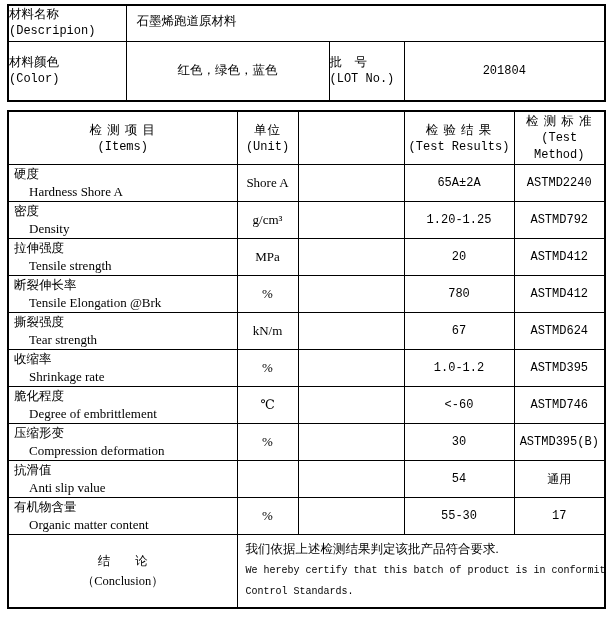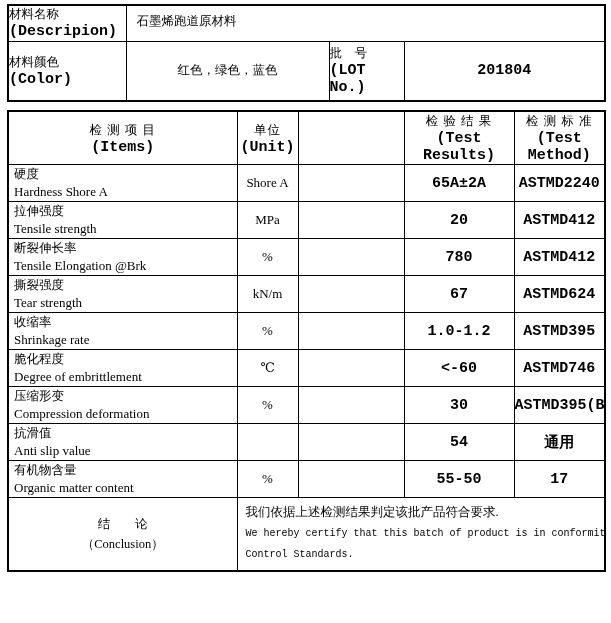--- a/index.html
+++ b/index.html
@@ -38,40 +38,39 @@
 
   
   .t2 { margin-top: 8px; }
   .t2 .header-row { height: 41px; }
   .t2 .header-row td { text-align: center; }
   .t2 .header-row .zh { display: block; line-height: 18px; letter-spacing: 1px; }
   .t2 .header-row .en { display: block; line-height: 17px; }
   .t2 .data-row { height: 37px; }
   .item-cell { vertical-align: middle; }
   .item-cell .zh { display: block; padding-left: 5px; line-height: 17px; }
-  .item-cell .en { display: block; padding-left: 5px; line-height: 17px; }
+  .item-cell .en { display: block; padding-left: 20px; line-height: 17px; }
   .c-center { text-align: center; }
 
   .note-row { height: 35px; }
   .note-cell { vertical-align: middle; }
   .note-cell .zh { display: block; padding-left: 5px; line-height: 17px; }
   .note-cell .en { display: block; padding-left: 5px; line-height: 16px; }
 
   .conclusion-row { height: 73px; }
   .conclusion-label-cell { text-align: center; }
   .conclusion-label-cell .zh { display: block; line-height: 20px; }
   .conclusion-label-cell .en { display: block; line-height: 20px; }
   .conclusion-content-cell { vertical-align: top; }
   .conclusion-content-cell .zh { display: block; padding: 4px 0 0 8px; line-height: 21px; white-space: nowrap; }
   .conclusion-content-cell .en { display: block; padding-left: 8px; line-height: 21px; white-space: nowrap; }
 
   .mono {
     font-family: "Liberation Mono", "DejaVu Sans Mono", monospace;
-    font-size: 15px;
-    font-weight: bold;
+    font-size: 12px;
   }
   .mono-small {
     font-family: "Liberation Mono", "DejaVu Sans Mono", monospace;
     font-size: 10px;
   }
   .serif-en { font-size: 13px; }
 </style>
 </head>
 <body>
 
@@ -143,20 +142,30 @@
             <span class="zh">硬度</span>
             <span class="en serif-en">Hardness Shore A</span>
           </td>
           <td class="c-center serif-en">Shore A</td>
           <td class="c-center"></td>
           <td class="c-center mono">65A±2A</td>
           <td class="c-center mono">ASTMD2240</td>
         </tr>
         <tr class="data-row">
           <td class="item-cell">
+            <span class="zh">密度</span>
+            <span class="en serif-en">Density</span>
+          </td>
+          <td class="c-center serif-en">g/cm³</td>
+          <td class="c-center"></td>
+          <td class="c-center mono">1.20-1.25</td>
+          <td class="c-center mono">ASTMD792</td>
+        </tr>
+        <tr class="data-row">
+          <td class="item-cell">
             <span class="zh">拉伸强度</span>
             <span class="en serif-en">Tensile strength</span>
           </td>
           <td class="c-center serif-en">MPa</td>
           <td class="c-center"></td>
           <td class="c-center mono">20</td>
           <td class="c-center mono">ASTMD412</td>
         </tr>
         <tr class="data-row">
           <td class="item-cell">
@@ -218,21 +227,21 @@
           <td class="c-center mono">54</td>
           <td class="c-center mono">通用</td>
         </tr>
         <tr class="data-row">
           <td class="item-cell">
             <span class="zh">有机物含量</span>
             <span class="en serif-en">Organic matter content</span>
           </td>
           <td class="c-center serif-en">%</td>
           <td class="c-center"></td>
-          <td class="c-center mono">55-50</td>
+          <td class="c-center mono">55-30</td>
           <td class="c-center mono">17</td>
         </tr>
       <tr class="conclusion-row">
         <td class="conclusion-label-cell">
           <span class="zh">结　　论</span>
           <span class="en">（Conclusion）</span>
         </td>
         <td class="conclusion-content-cell" colspan="4">
           <span class="zh">我们依据上述检测结果判定该批产品符合要求.</span>
           <span class="en mono-small">We hereby certify that this batch of product is in conformity with the Quality</span>

